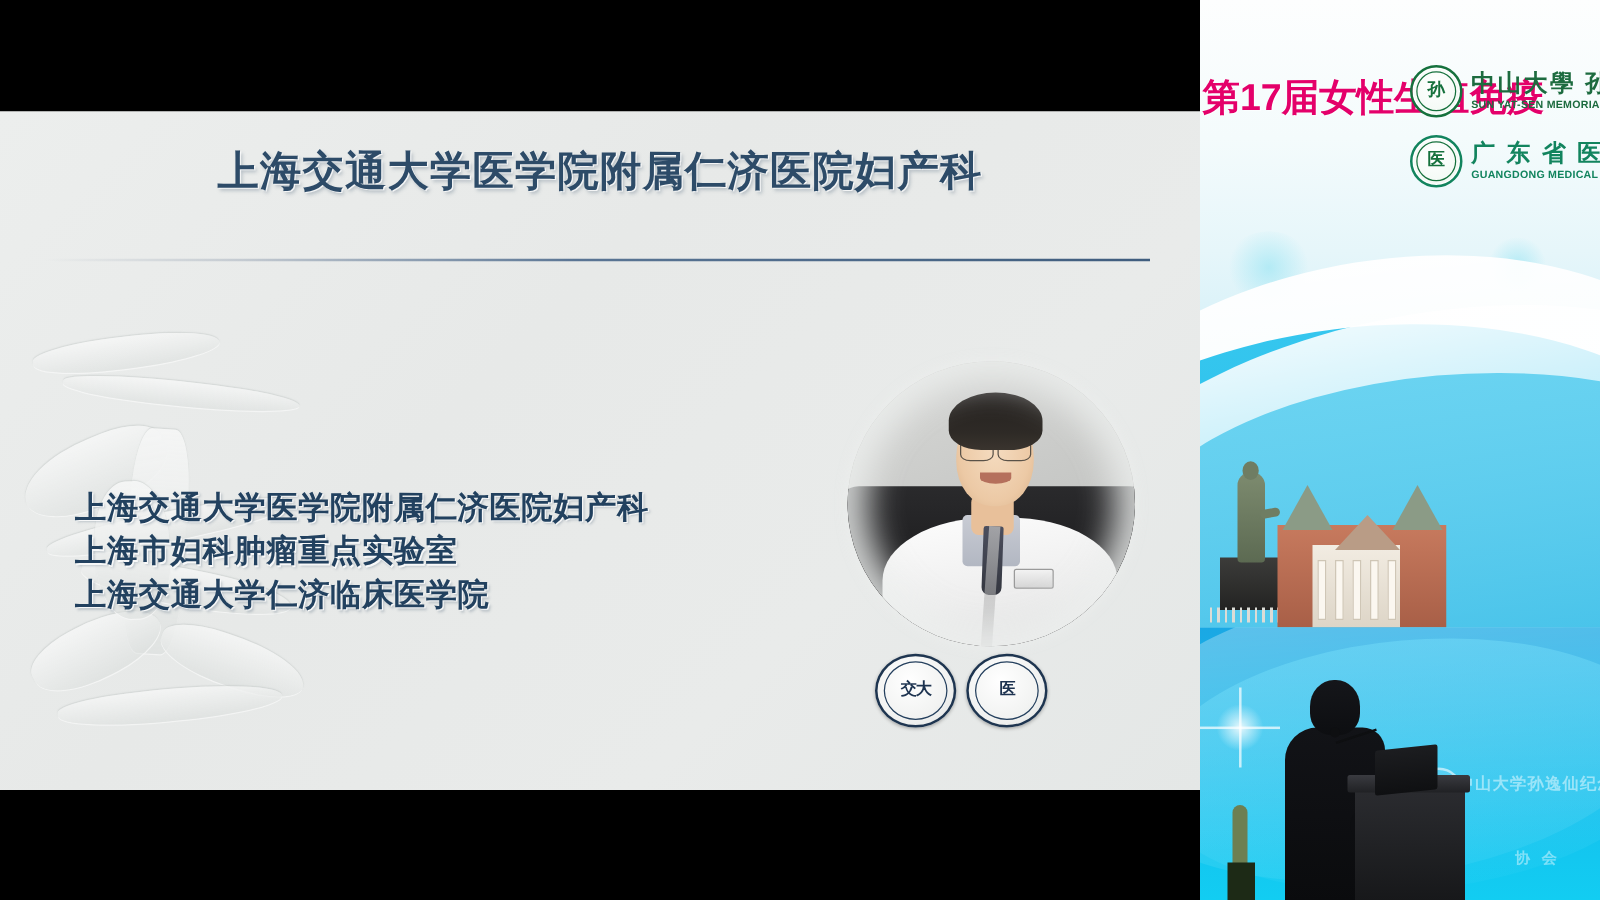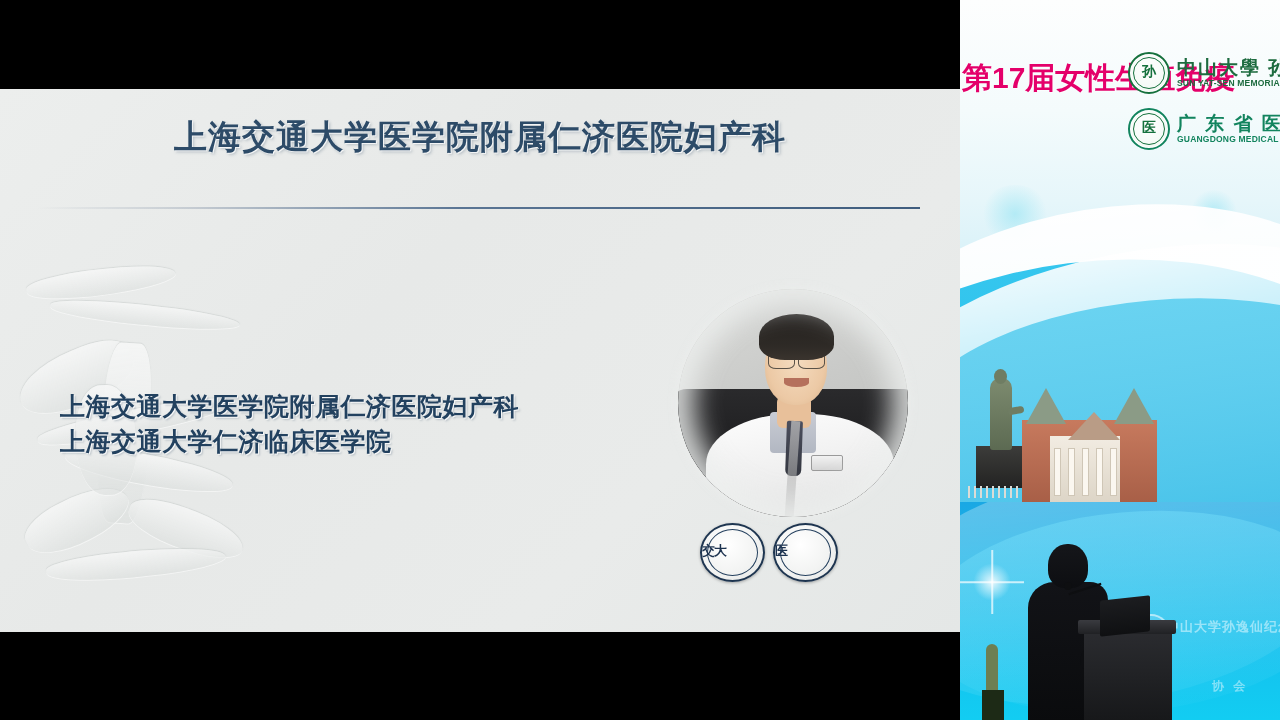--- a/index.html
+++ b/index.html
@@ -88,21 +88,21 @@
   .p-vignette{position:absolute;inset:0;border-radius:50%;
           box-shadow:inset 0 0 26px 16px rgba(236,238,237,.85);}
 
   
   .logos{position:absolute;left:700px;top:434px;width:205px;height:58px;display:flex;gap:8px;align-items:center;}
   .logo{position:relative;width:61px;height:55px;border-radius:50%;
         background:radial-gradient(circle at 42% 36%,#ffffff 0%,#f2f3f2 58%,#dfe1e0 100%);
         border:2.2px solid #1e3550;box-shadow:0 1px 3px rgba(0,0,0,.3);overflow:hidden;}
   .logo .ring{position:absolute;left:5px;top:4px;right:5px;bottom:4px;border:1.3px solid #25405e;border-radius:50%;}
   .logo .glyph{position:absolute;left:0;right:0;top:50%;transform:translateY(-55%);
-        font-size:13px;font-weight:bold;color:#1d3category;color:#1d3350;
+        text-align:center;font-size:13px;font-weight:bold;color:#1d3category;color:#1d3350;
         font-family:"DejaVu Sans",sans-serif;letter-spacing:-1px;}
 
   
   .timer{position:absolute;left:828px;top:86px;width:132px;height:54px;
          background:#c8c8c8;border:1px solid #6c6c6c;box-sizing:border-box;
          box-shadow:inset 1px 1px 0 #f0f0f0;z-index:30;}
   .timer-display{position:absolute;left:4px;top:2px;width:124px;height:28px;
          background:#2a1246;border:1px solid #1b0b2e;box-sizing:border-box;overflow:hidden;}
   .timer-digits{position:absolute;left:0;right:0;top:50%;transform:translateY(-50%);
          text-align:center;font-family:"DejaVu Sans Mono","Liberation Mono",monospace;
@@ -238,20 +238,21 @@
         <div class="wm-stroke wm9"></div>
           <div class="wm-stroke wm10"></div>
       </div>
 
       <div class="slide-title">上海交通大学医学院附属仁济医院妇产科</div>
       <div class="title-rule"></div>
 
 
       <div class="affil">
         <div>上海交通大学医学院附属仁济医院妇产科</div>
+        <div>上海市妇科肿瘤重点实验室</div>
         <div>上海交通大学仁济临床医学院</div>
       </div>
 
 
       <div class="portrait">
         <div class="p-bg"></div>
         <div class="p-chair"></div>
         <div class="p-coat"></div>
         <div class="p-shirt"></div>
         <div class="p-neck"></div>

